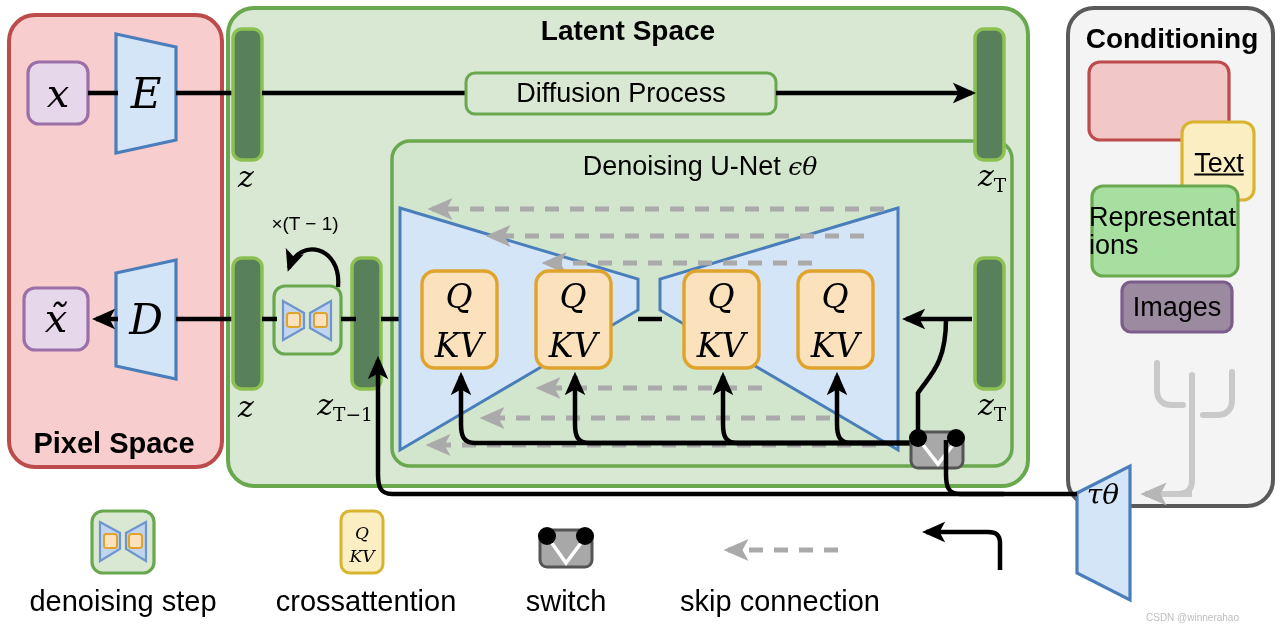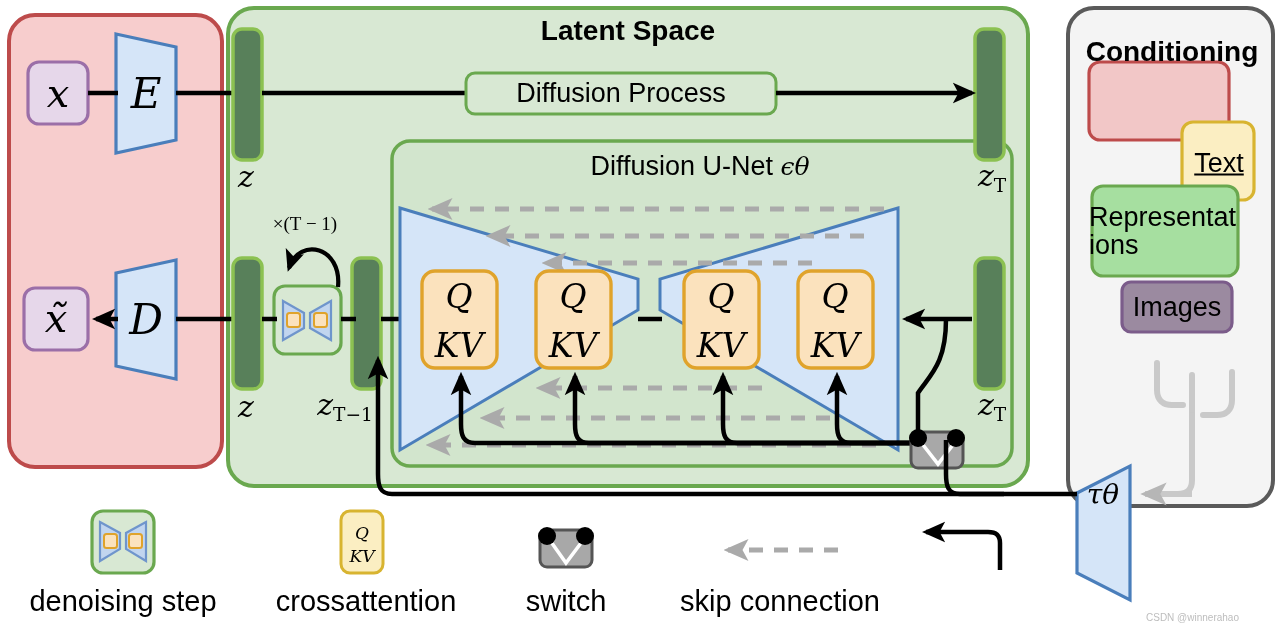--- a/index.html
+++ b/index.html
@@ -3,21 +3,21 @@
 <meta charset="utf-8">
 <style>
   html,body{margin:0;padding:0;background:#ffffff;}
   body{width:1280px;height:633px;position:relative;overflow:hidden;
        font-family:"Liberation Sans",sans-serif;}
   .stage{position:absolute;left:0;top:0;width:1280px;height:633px;}
   svg.layer{position:absolute;left:0;top:0;width:1280px;height:633px;overflow:visible;}
   .lbl{position:absolute;white-space:nowrap;}
   .bold{font-weight:bold;}
   .mathit{font-family:"DejaVu Serif","Liberation Serif",serif;font-style:italic;}
-  .mathup{font-family:Liberation Serif, serif;}
+  .mathup{font-family:Liberation Sans, sans-serif;}
   .scriptcap{font-family:"DejaVu Serif","Liberation Serif",serif;font-style:italic;}
   .subup{font-size:0.62em;vertical-align:-0.28em;font-style:normal;}
   .center{transform:translate(-50%,-50%);}
   .watermark{color:#bdbdbd;font-size:10px;}
 </style>
 </head>
 <body>
 
 <div class="stage">
 
@@ -206,51 +206,52 @@
       <path d="M 549 539 L 566 563 L 584 539" fill="none" stroke="#ffffff" stroke-width="3.6"></path>
       <circle cx="547" cy="536" r="9" fill="#000"></circle>
       <circle cx="585" cy="536" r="9" fill="#000"></circle>
     </g>
 
     <line x1="838" y1="550" x2="728" y2="550" stroke="#aaaaaa" stroke-width="5" stroke-dasharray="14 11" marker-end="url(#arrHeadGray)"></line>
 
     <path d="M 1000 570 L 1000 543 C 1000 535 996 532 988 532 L 926 532" fill="none" stroke="#000" stroke-width="4.5" marker-end="url(#arrHead)"></path>
   </svg>
 
+  <div class="lbl center bold" style="left:114px;top:443px;font-size:29px;">Pixel Space</div>
   <div class="lbl center mathit" style="left:58px;top:93px;font-size:40px;">x</div>
   <div class="lbl center mathit" style="left:56px;top:318px;font-size:40px;">x̃</div>
   <div class="lbl center scriptcap" style="left:146px;top:93px;font-size:42px;">E</div>
   <div class="lbl center scriptcap" style="left:146px;top:319px;font-size:42px;">D</div>
 
   <div class="lbl center bold" style="left:628px;top:31px;font-size:28px;">Latent Space</div>
   <div class="lbl center" style="left:621px;top:93px;font-size:27px;">Diffusion Process</div>
 
   <div class="lbl center" style="left:700px;top:166px;font-size:27px;">
-    <span>Diffusion U-Net</span>
+    <span>Denoising U-Net</span>
     <span class="mathit" style="font-size:25px;">ϵθ</span>
   </div>
 
   <div class="lbl center mathit" style="left:246px;top:176px;font-size:30px;">z</div>
   <div class="lbl center mathit" style="left:992px;top:177px;font-size:30px;">z<span class="subup">T</span></div>
   <div class="lbl center mathit" style="left:246px;top:406px;font-size:30px;">z</div>
   <div class="lbl center mathit" style="left:345px;top:406px;font-size:30px;">z<span class="subup">T−1</span></div>
   <div class="lbl center mathit" style="left:992px;top:406px;font-size:30px;">z<span class="subup">T</span></div>
 
   <div class="lbl center mathup" style="left:305px;top:224px;font-size:19px;">×(T − 1)</div>
 
   <div class="lbl center mathit" style="left:459px;top:296px;font-size:33px;">Q</div>
   <div class="lbl center mathit" style="left:459px;top:345px;font-size:33px;">KV</div>
   <div class="lbl center mathit" style="left:573px;top:296px;font-size:33px;">Q</div>
   <div class="lbl center mathit" style="left:573px;top:345px;font-size:33px;">KV</div>
   <div class="lbl center mathit" style="left:721px;top:296px;font-size:33px;">Q</div>
   <div class="lbl center mathit" style="left:721px;top:345px;font-size:33px;">KV</div>
   <div class="lbl center mathit" style="left:835px;top:296px;font-size:33px;">Q</div>
   <div class="lbl center mathit" style="left:835px;top:345px;font-size:33px;">KV</div>
 
-  <div class="lbl center bold" style="left:1172px;top:52px;font-size:28px;text-align:center;">Conditioning</div>
+  <div class="lbl center bold" style="left:1172px;top:39px;font-size:28px;text-align:center;">Conditioning</div>
   <div class="lbl center" style="left:1219px;top:163px;font-size:27px;text-decoration:underline;">Text</div>
   <div class="lbl center" style="left:1164px;top:231px;font-size:27px;width:150px;
               white-space:normal;line-height:1.05;word-break:break-all;">Representations</div>
   <div class="lbl center" style="left:1177px;top:307px;font-size:27px;">Images</div>
   <div class="lbl center mathit" style="left:1103px;top:494px;font-size:28px;">τθ</div>
 
   <div class="lbl center mathit" style="left:362px;top:533px;font-size:17px;">Q</div>
   <div class="lbl center mathit" style="left:362px;top:556px;font-size:17px;">KV</div>
 
   <div class="lbl center" style="left:123px;top:601px;font-size:29px;">denoising step</div>

